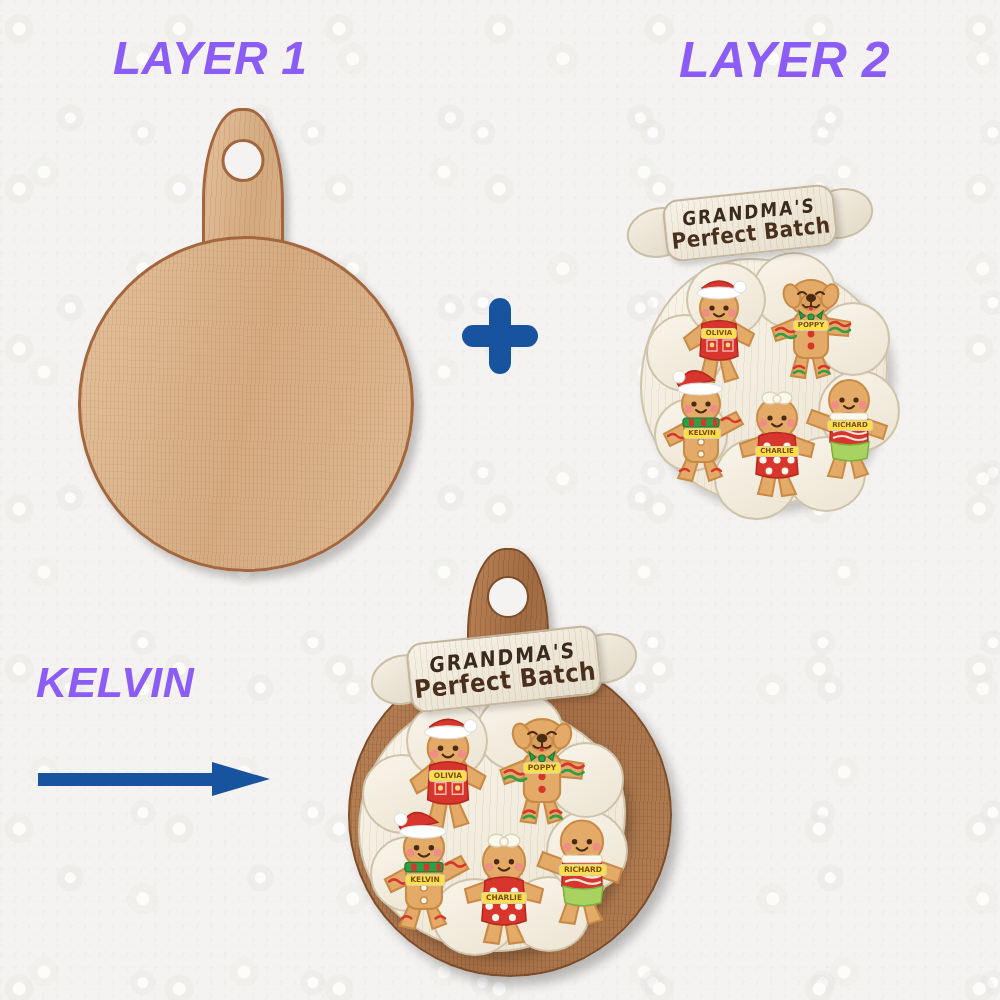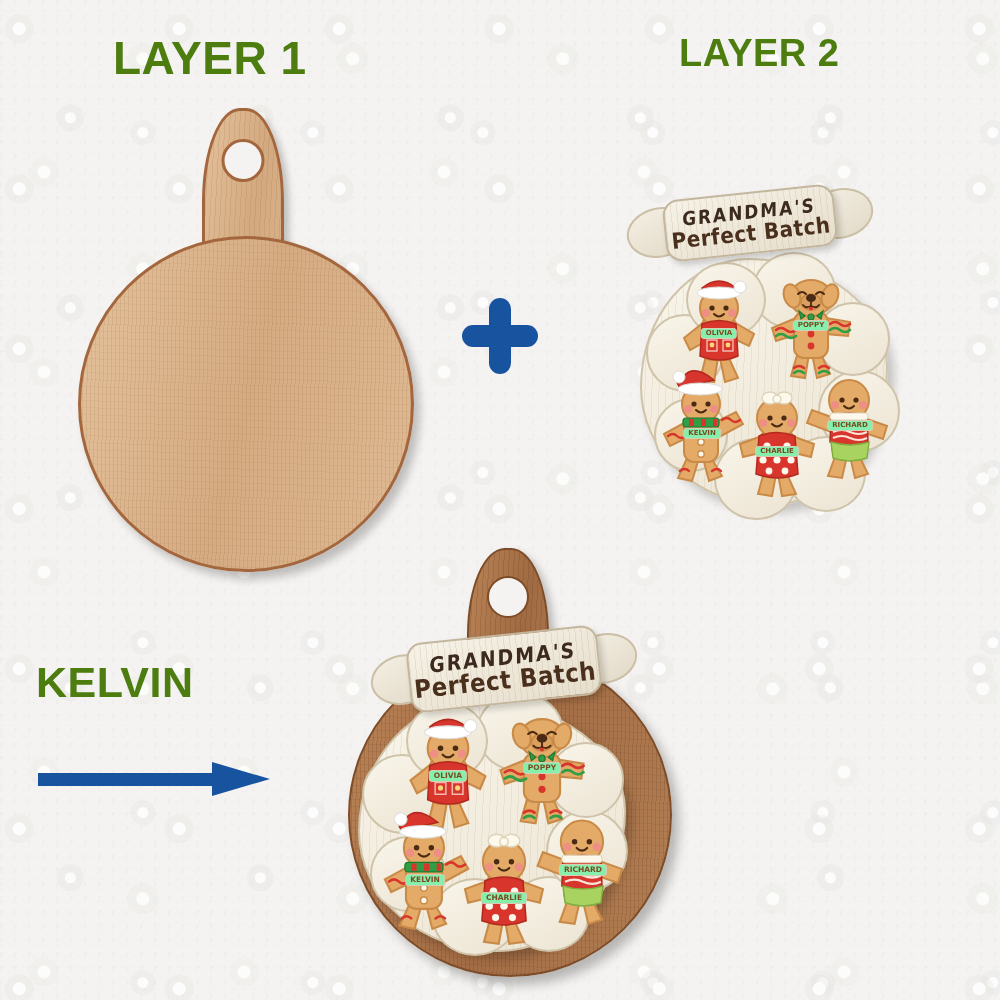--- a/index.html
+++ b/index.html
@@ -17,25 +17,25 @@
       radial-gradient(circle at 68% 28%, rgba(255,255,255,.85) 0 6px, rgba(229,227,224,.3) 7px 15px, transparent 16px),
       radial-gradient(circle at 84% 78%, rgba(255,255,255,.9) 0 5px, rgba(226,224,221,.33) 6px 12px, transparent 13px),
       radial-gradient(circle at 22% 86%, rgba(255,255,255,.85) 0 6px, rgba(230,228,225,.3) 7px 14px, transparent 15px),
       linear-gradient(112deg, rgba(0,0,0,.018) 0 3px, transparent 3px 9px),
       linear-gradient(18deg, rgba(0,0,0,.015) 0 2px, transparent 2px 8px);
     background-size:160px 160px,190px 190px,210px 210px,170px 170px,200px 200px,14px 14px,11px 11px;
     opacity:.85;
   }
 
   .blue-label{
-    position:absolute;color:#4d7c0f;font-weight:bold;
-    letter-spacing:.5px;line-height:1.05;
+    position:absolute;color:#8b5cf6;font-weight:bold;
+    letter-spacing:.5px;line-height:1.05;font-style:italic;
   }
   #label-layer1{left:113px;top:34px;font-size:46px;}
-  #label-layer2{left:679px;top:34px;font-size:38px;}
+  #label-layer2{left:679px;top:34px;font-size:50px;}
   #label-finished{left:36px;top:660px;font-size:43px;}
 
   
   #plus-sign{position:absolute;left:462px;top:298px;width:76px;height:76px;}
   #plus-sign .bar{position:absolute;background:#18539f;border-radius:11px;}
   #plus-sign .bar.h{left:0;top:27px;width:76px;height:22px;}
   #plus-sign .bar.v{left:27px;top:0;width:22px;height:76px;}
 
   
   #finished-arrow{position:absolute;left:38px;top:762px;width:232px;height:34px;}
@@ -148,21 +148,21 @@
   }
 
   #plaque-layer2{left:640px;top:258px;width:248px;height:248px;}
   #plaque-finished{left:358px;top:700px;width:268px;height:252px;}
 
   
   .gb{position:absolute;}
   .gb svg{display:block;overflow:visible;}
   .gb-name{
     position:absolute;left:50%;transform:translateX(-50%);
-    background:#86efac;border:1px solid #d8cdb4;border-radius:3px;
+    background:#fde047;border:1px solid #d8cdb4;border-radius:3px;
     color:#7b4a23;font-weight:bold;font-family:"DejaVu Sans",sans-serif;
     white-space:nowrap;text-align:left;line-height:1;
   }
 </style>
 </head>
 <body>
 
 <div id="paper-texture"></div>
 
 <div class="blue-label" id="label-layer1">LAYER 1</div>

